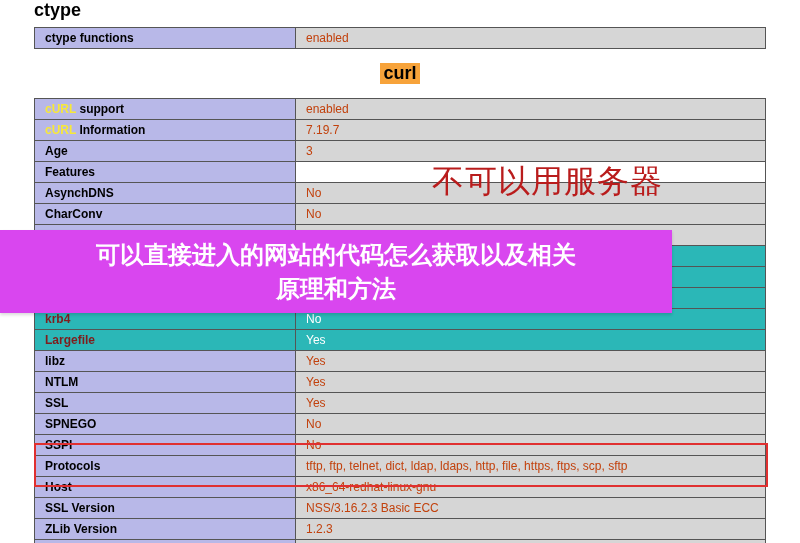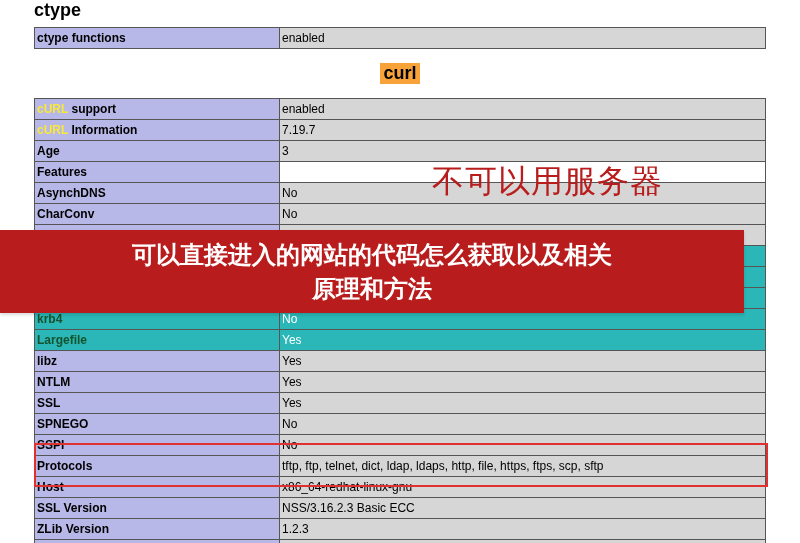--- a/index.html
+++ b/index.html
@@ -33,36 +33,36 @@
     padding: 0 3px;
   }
   table {
     width: 100%;
     border-collapse: collapse;
     margin-bottom: 8px;
     font-size: 12px;
   }
   td {
     border: 1px solid #555;
-    padding: 3px 2px;
+    padding: 3px 10px;
     vertical-align: top;
   }
   .col-label {
     background: #b8b8e8;
     width: 240px;
     font-weight: bold;
     color: #000;
   }
   .col-label.teal {
     background: #2bb7b7;
-    color: #14532d;
+    color: #7f1d1d;
   }
   .col-value {
     background: #d6d6d6;
-    color: #000000;
+    color: #c2410c;
   }
   .col-value.teal {
     background: #2bb7b7;
     color: #fff;
   }
   .yellow {
     color: #f7e83a;
     font-weight: bold;
   }
   .white-row td {
@@ -80,22 +80,22 @@
     position: absolute;
     color: #b91c1c;
     font-size: 32px;
     font-weight: 500;
     letter-spacing: 1px;
     pointer-events: none;
   }
   .overlay-banner {
     position: absolute;
     left: 0;
-    width: 744px;
-    background: #b91c1c;
+    width: 672px;
+    background: #d946ef;
     color: #fff;
     text-align: center;
     font-size: 24px;
     font-weight: bold;
     line-height: 1.4;
     padding: 8px 0;
     box-shadow: 0 2px 3px rgba(0,0,0,0.15);
   }
 </style>
 </head>

